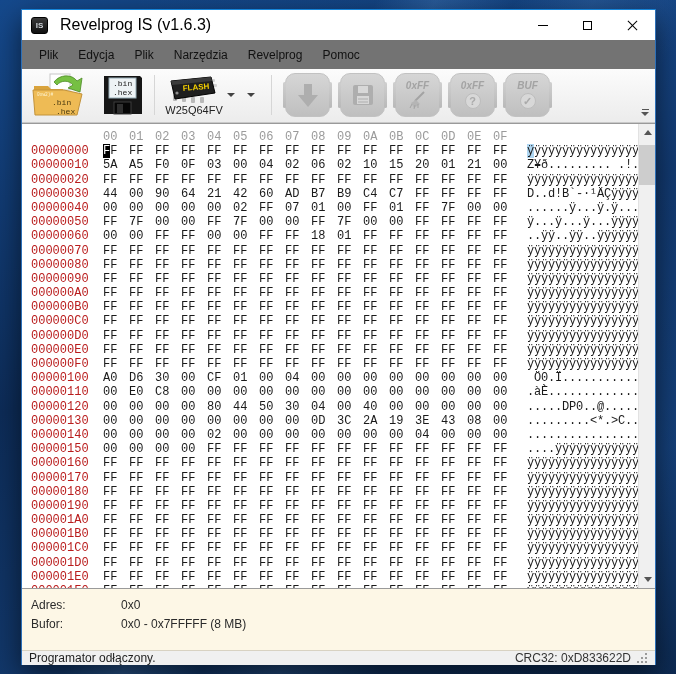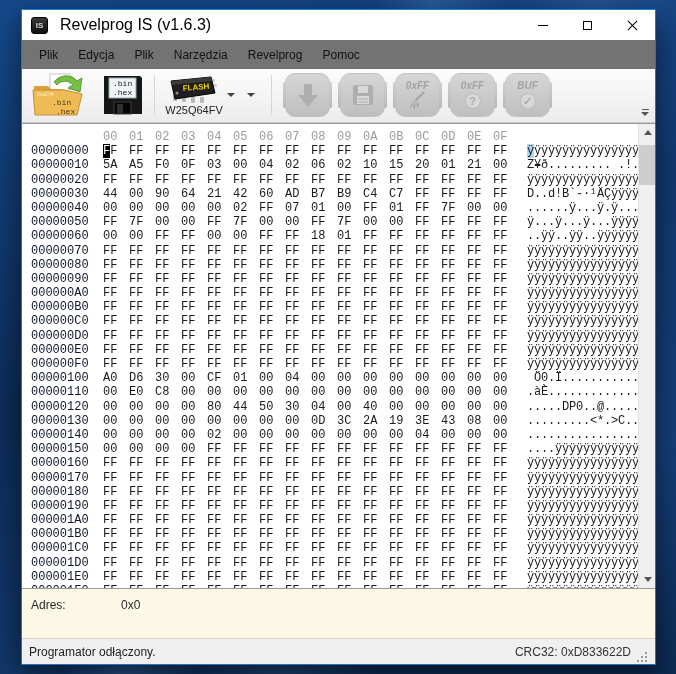--- a/index.html
+++ b/index.html
@@ -93,36 +93,36 @@
   .overflowcaret { width:0; height:0; border-left:4px solid transparent; border-right:4px solid transparent; border-top:4px solid #555; }
 
   
   .hexpanel {
     flex:0 0 auto; height:466px; position:relative; background:#fff;
     border-top:1px solid #9a9a9a; border-bottom:1px solid #9a9a9a;
     overflow:hidden;
   }
   .hexcontent { padding:6px 0 0 9px; font-family:"Liberation Mono", monospace; font-size:12px; line-height:14.2px; white-space:nowrap; }
   .hrow { height:14.2px; }
-  .haddr { display:inline-block; width:72px; color:#0f172a; }
+  .haddr { display:inline-block; width:72px; color:#b91c1c; }
   .hbyte { display:inline-block; width:26px; color:#1a1a1a; }
   .hhdr { color:#9b9b9b; }
   .hascii { display:inline-block; margin-left:8px; color:#1a1a1a; white-space:pre; letter-spacing:-0.2px; }
   .cursor { background:#000; color:#fff; }
   .asel { background:#aed6f2; }
 
   .vscroll { position:absolute; top:0; right:0; bottom:0; width:17px; background:#f0f0f0; border-left:1px solid #e2e2e2; }
   .sarrow { position:absolute; left:0; width:17px; height:17px; display:flex; align-items:center; justify-content:center; background:#f0f0f0; }
   .sarrow.up { top:0; } .sarrow.down { bottom:0; }
   .tri-up { width:0; height:0; border-left:4px solid transparent; border-right:4px solid transparent; border-bottom:5px solid #555; }
   .tri-down { width:0; height:0; border-left:4px solid transparent; border-right:4px solid transparent; border-top:5px solid #555; }
   .sthumb { position:absolute; left:0; top:21px; width:17px; height:40px; background:#cdcdcd; }
 
   
-  .infopanel { flex:0 0 auto; height:50px; background:#fdf7e6; border-bottom:1px solid #d8d2c2; padding:6px 0 0 9px; }
+  .infopanel { flex:0 0 auto; height:62px; background:#fdf7e6; border-bottom:1px solid #d8d2c2; padding:6px 0 0 9px; }
   .inforow { display:flex; font-size:12px; color:#2b2b2b; height:19px; align-items:center; }
   .infolabel { width:90px; }
   .infovalue { }
 
   
   .statusbar { flex:1; background:#f0f0f0; display:flex; align-items:center; font-size:12px; color:#1e1e1e; padding:0 6px 0 7px;text-align:right; }
   .status-right { margin-left:auto; color:#333; }
   .grip { width:12px; height:12px; position:relative; margin-left:6px; align-self:flex-end; }
   .grip::before {
     content:""; position:absolute; right:2px; bottom:2px; width:2px; height:2px; background:#9a9a9a;
@@ -300,20 +300,24 @@
             <span class="tri-down"></span>
           </div>
       </div>
     </div>
 
     <div class="infopanel">
       <div class="inforow">
         <span class="infolabel">Adres:</span>
         <span class="infovalue">0x0</span>
       </div>
+      <div class="inforow">
+        <span class="infolabel">Bufor:</span>
+        <span class="infovalue">0x0 - 0x7FFFFF (8 MB)</span>
+      </div>
     </div>
 
     <div class="statusbar">
       <span>Programator odłączony.</span>
       <span class="status-right">CRC32: 0xD833622D</span>
       <span class="grip"></span>
     </div>
 
   </div>
 </div>

